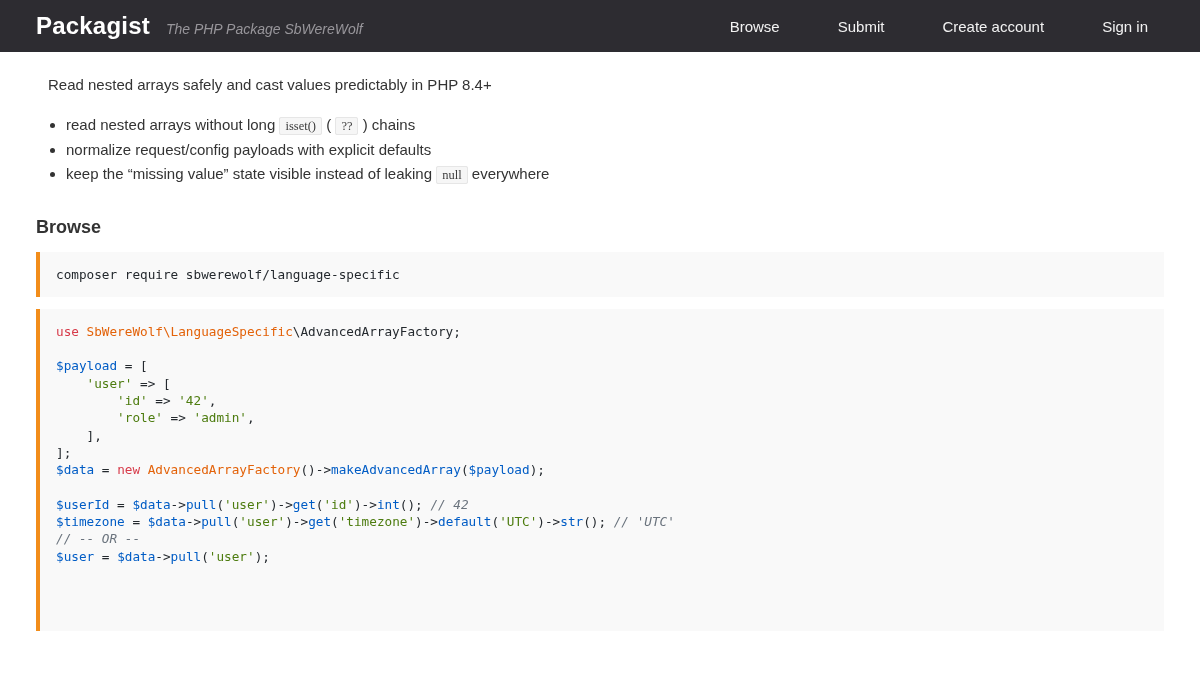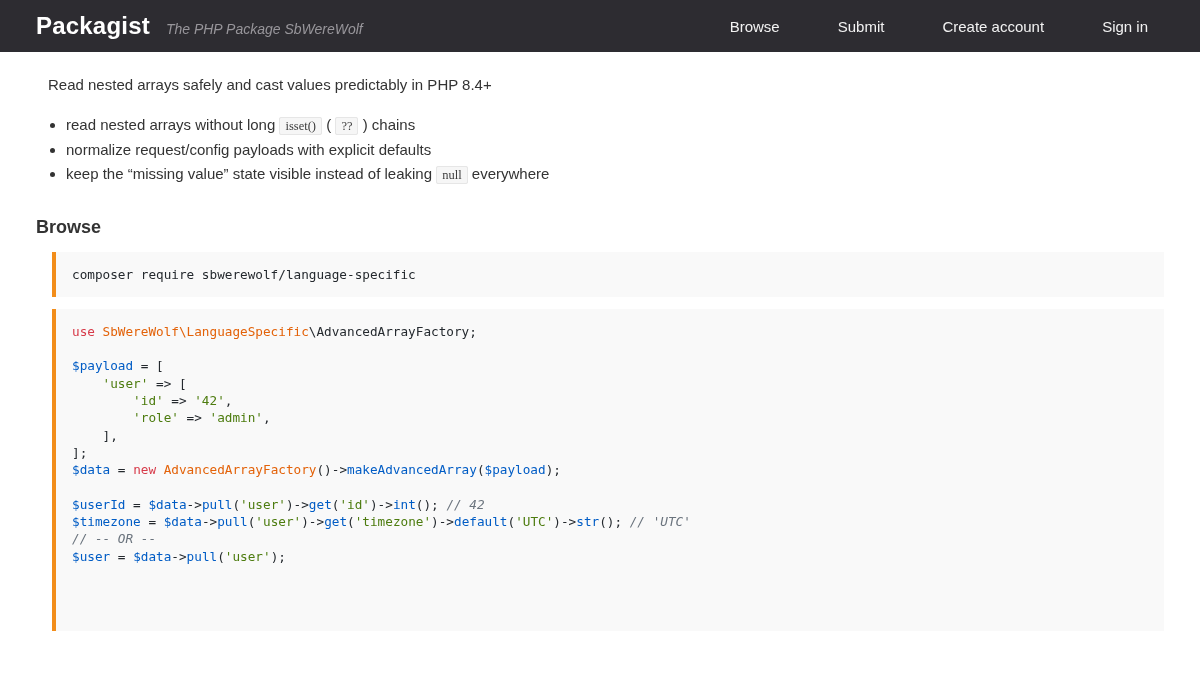--- a/index.html
+++ b/index.html
@@ -80,21 +80,21 @@
   pre.code-block {
     background: #f9f9f9;
     border-left: 4px solid #f28d1a;
     padding: 14px 16px;
     font-family: "DejaVu Sans Mono", "Liberation Mono", monospace;
     font-size: 12.7px;
     line-height: 17.3px;
     color: #24292e;
     white-space: pre;
     overflow: hidden;
-    margin: 12px 0 6px 16px;
+    margin: 12px 0 6px 0;
   }
 
   
   .tk-pl  { color: #24292e; }
   .tk-kw  { color: #d73a49; text-align: right; }
   .tk-cl  { color: #e36209; }
   .tk-var { color: #005cc5; }
   .tk-fn  { color: #005cc5; }
   .tk-str { color: #4d7c0f; }
   .tk-cm  { color: #6a737d; font-style: italic; }

